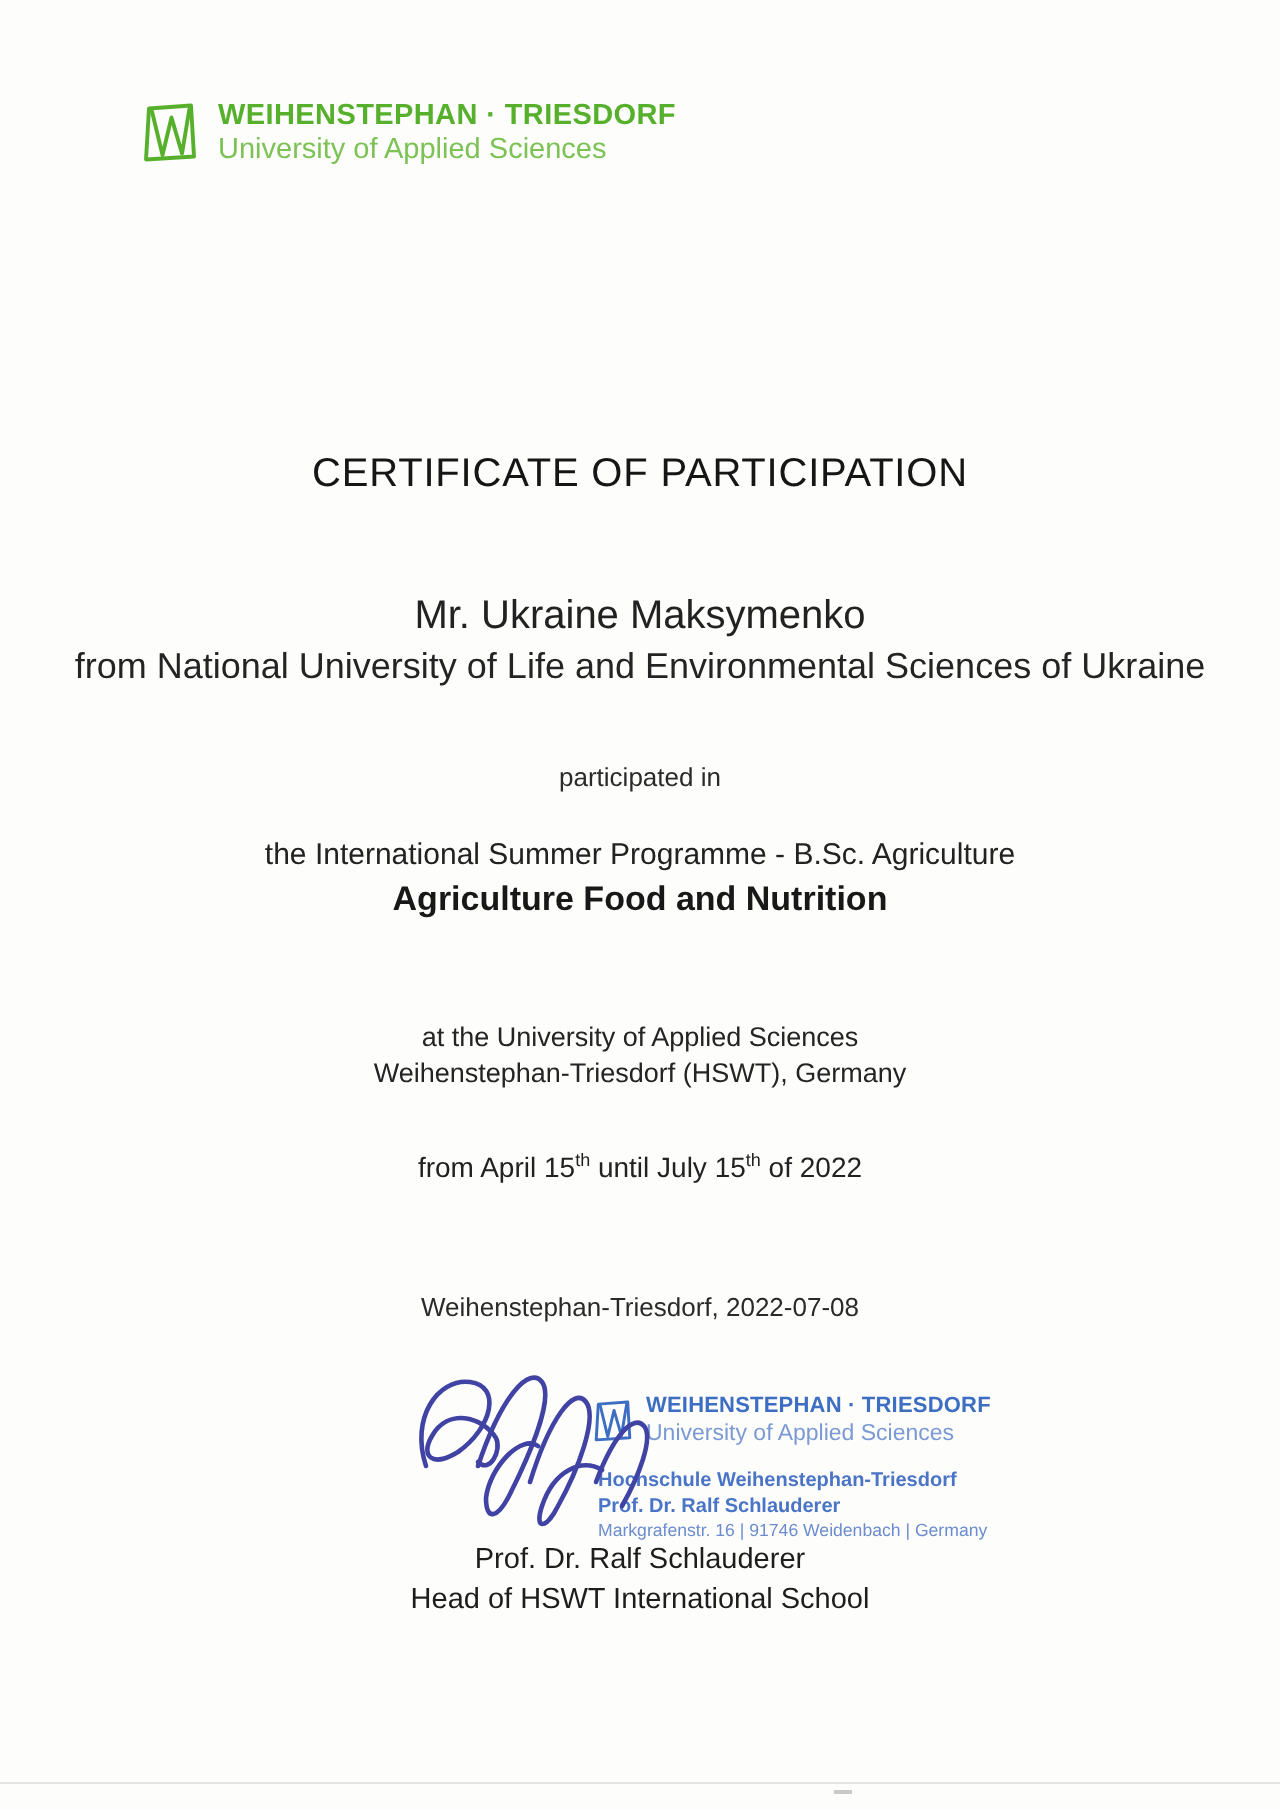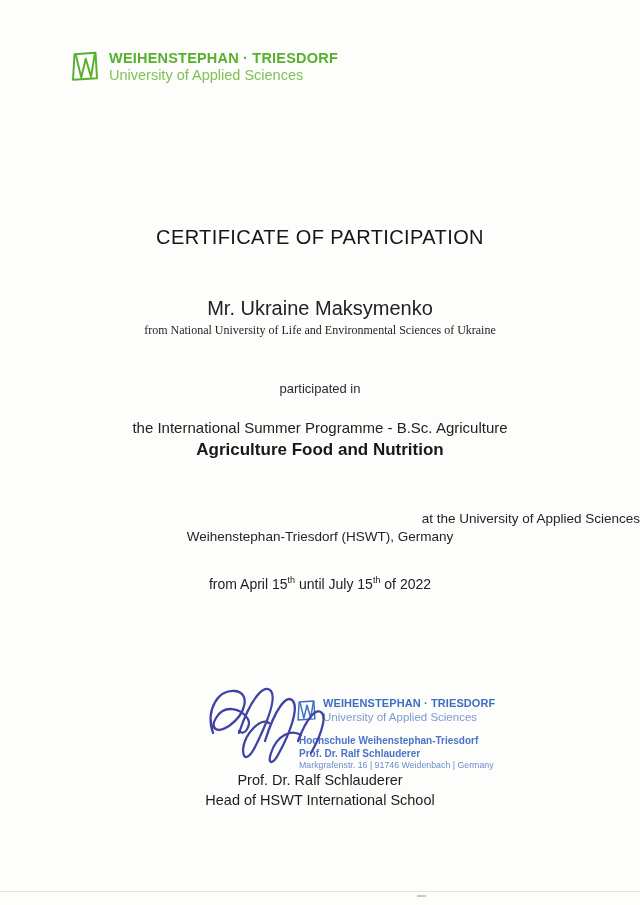--- a/index.html
+++ b/index.html
@@ -14,25 +14,25 @@
   }
   .abs{position:absolute;left:0;width:640px;text-align:center;}
   
   .logo{position:absolute;left:70px;top:50px;display:flex;align-items:flex-start;gap:9px;}
   .logo-text{display:flex;flex-direction:column;line-height:1.02;padding-top:1px;}
   .logo-line1{font-weight:bold;font-size:14.5px;letter-spacing:.2px;color:#56b02c;}
   .logo-line2{font-size:14.5px;color:#7cc254;margin-top:2px;}
   
   .title{top:226px;font-size:20px;font-weight:normal;letter-spacing:.4px;color:#161616;}
   .name{top:297px;font-size:20px;color:#222;}
-  .origin{top:323px;font-size:12px;color:#242424;font-family:Liberation Serif, serif;}
+  .origin{top:323px;font-size:18px;color:#242424;}
   .participated{top:381px;font-size:13px;color:#2a2a2a;}
   .prog1{top:419px;font-size:15px;color:#222;}
   .prog2{top:440px;font-size:17px;font-weight:bold;color:#181818;}
-  .loc1{top:511px;font-size:13.5px;color:#242424;text-align:right;}
+  .loc1{top:511px;font-size:13.5px;color:#242424;}
   .loc2{top:529px;font-size:13.5px;color:#242424;}
   .daterange{top:575px;font-size:14px;color:#222;}
   .daterange sup{font-size:9px;}
   .issue{top:646px;font-size:13px;color:#2a2a2a;}
   
   .stamp{position:absolute;left:296px;top:698px;width:230px;}
   .stamp-head{display:flex;align-items:flex-start;gap:6px;}
   .stamp-headtext{line-height:1.05;}
   .stamp-l1{font-weight:bold;font-size:11px;color:#3e6ec2;letter-spacing:.1px;}
   .stamp-l2{font-size:11.5px;color:#7b99d3;margin-top:1px;}
@@ -72,20 +72,21 @@
   <div class="abs participated">participated in</div>
 
   <div class="abs prog1">the International Summer Programme - B.Sc. Agriculture</div>
   <div class="abs prog2">Agriculture Food and Nutrition</div>
 
   <div class="abs loc1">at the University of Applied Sciences</div>
   <div class="abs loc2">Weihenstephan-Triesdorf (HSWT), Germany</div>
 
   <div class="abs daterange"><span>from April 15</span><sup>th</sup><span> until July 15</span><sup>th</sup><span> of 2022</span></div>
 
+  <div class="abs issue">Weihenstephan-Triesdorf, 2022-07-08</div>
 
   <div class="stamp">
     <div class="stamp-head">
       <svg width="21" height="26" viewBox="0 0 40 44">
         <path d="M6 5 L34 3 L36 37 L4 39 Z" fill="none" stroke="#3e6ec2" stroke-width="2.8" stroke-linejoin="round"></path>
         <path d="M8 7 L15 36 L21 11 L28 35 L33 5" fill="none" stroke="#3e6ec2" stroke-width="2.8" stroke-linejoin="round" stroke-linecap="round"></path>
       </svg>
       <div class="stamp-headtext">
         <div class="stamp-l1">WEIHENSTEPHAN · TRIESDORF</div>
         <div class="stamp-l2">University of Applied Sciences</div>

